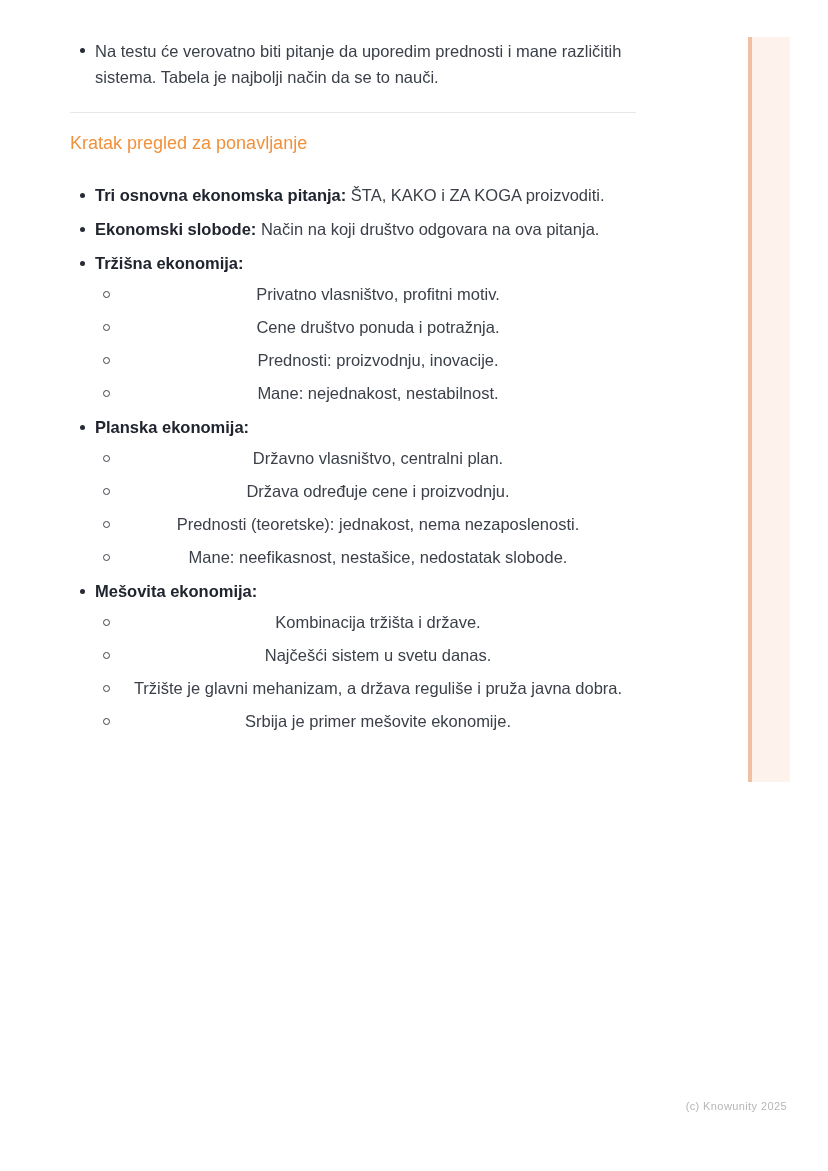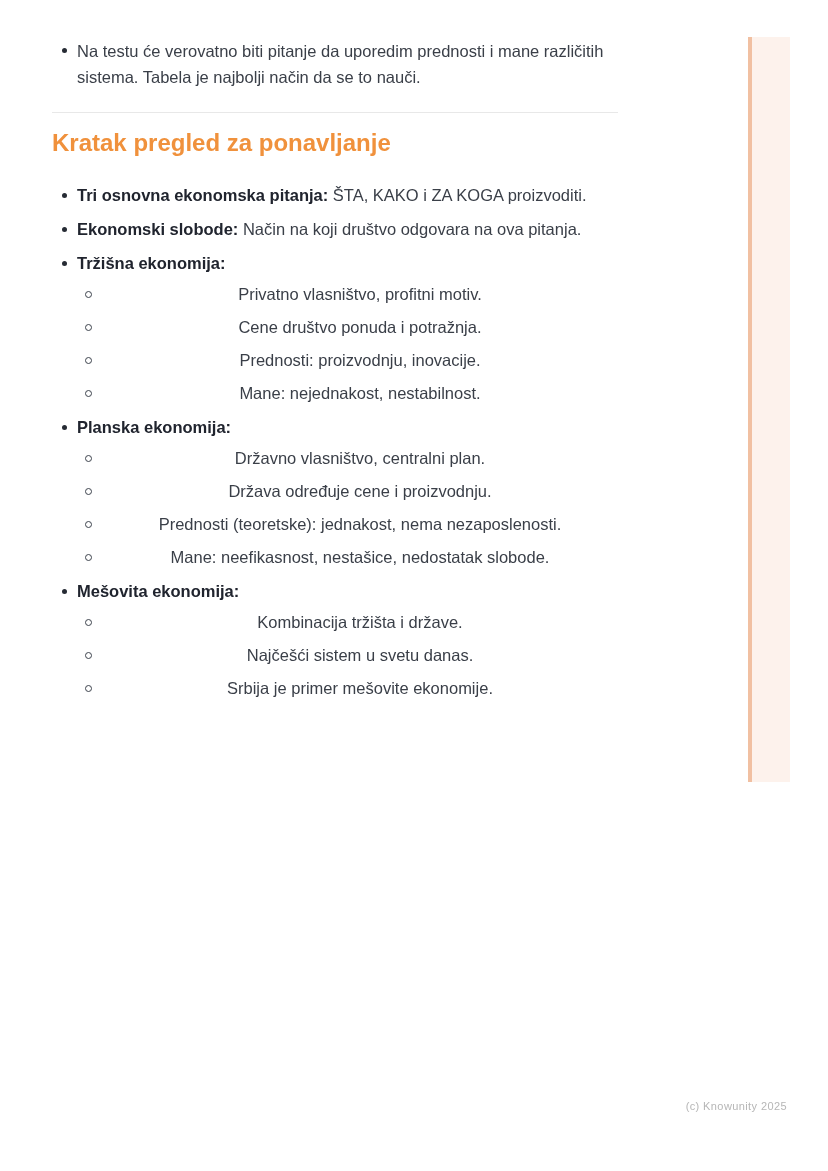--- a/index.html
+++ b/index.html
@@ -11,21 +11,21 @@
     position: relative;
     width: 828px;
     height: 1171px;
     background: #ffffff;
     font-family: "Liberation Sans", "DejaVu Sans", sans-serif;
     color: #3a3f48;
     overflow: hidden;
   }
   .content {
     position: absolute;
-    left: 52px;
+    left: 70px;
     top: 38px;
     width: 566px;
   }
   
   .top-list { margin: 0; padding: 0; list-style: none; }
   .item {
     position: relative;
     padding-left: 25px;
     font-size: 16.5px;
     line-height: 26px;
@@ -45,23 +45,23 @@
   
   .divider {
     border: none;
     border-top: 1px solid #e8e8e8;
     margin: 22px 0 14px 0;
     width: 566px;
   }
   
   .section-title {
     margin: 0 0 26px 0;
-    font-size: 24px;
+    font-size: 18px;
     line-height: 32px;
-    font-weight: bold;
+    font-weight: normal;
     color: #f0913c;
   }
   
   .main-list { margin: 0; padding: 0; list-style: none; }
   .main-list > .item { line-height: 21px; margin-bottom: 13px; }
   .main-list > .item .b-marker { top: 8px; }
   
   .sub-list { margin: 10px 0 2px 0; padding: 0; list-style: none; text-align: center; }
   .sub-item {
     position: relative;
@@ -187,20 +187,24 @@
           <li class="sub-item">
             <span class="s-marker"></span>
             <span>Kombinacija tržišta i države.</span>
           </li>
           <li class="sub-item">
             <span class="s-marker"></span>
             <span>Najčešći sistem u svetu danas.</span>
           </li>
           <li class="sub-item">
             <span class="s-marker"></span>
+            <span>Tržište je glavni mehanizam, a država reguliše i pruža javna dobra.</span>
+          </li>
+          <li class="sub-item">
+            <span class="s-marker"></span>
             <span>Srbija je primer mešovite ekonomije.</span>
           </li>
         </ul>
       </li>
 
     </ul>
   </div>
 
   <div class="accent-stripe"></div>
 

